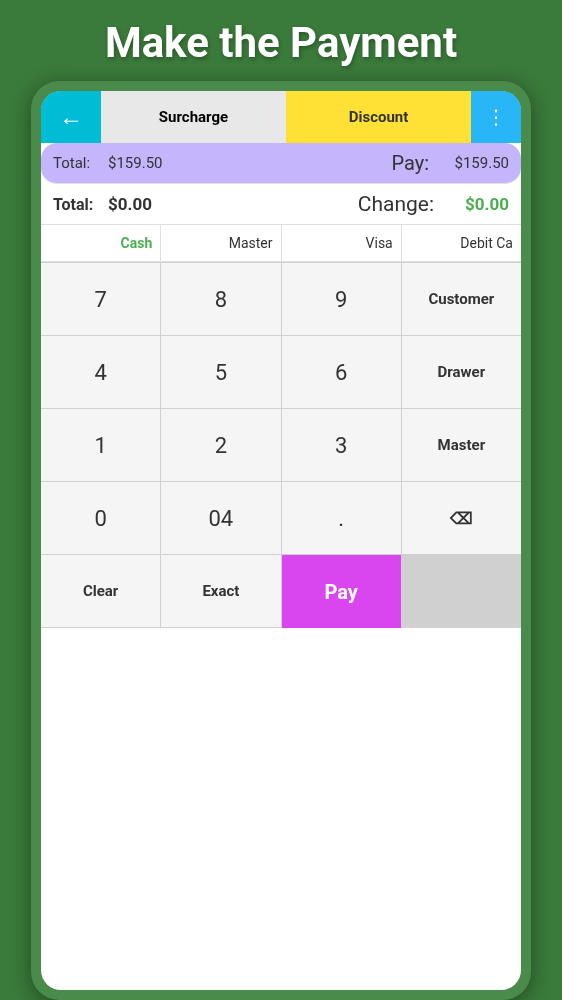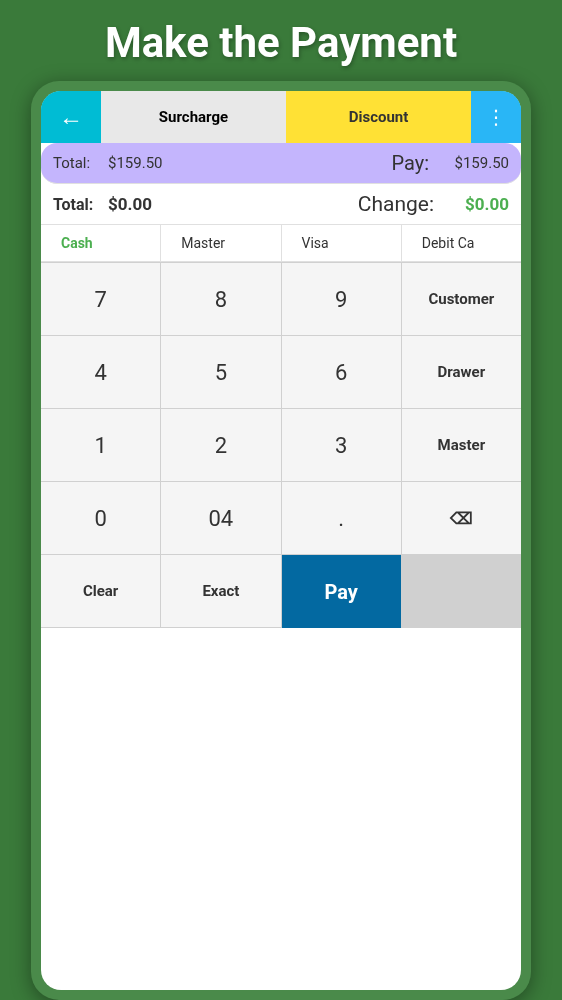--- a/index.html
+++ b/index.html
@@ -172,22 +172,22 @@
 
     
     .payment-methods {
       display: flex;
       border-bottom: 1px solid #e0e0e0;
       background: white;
     }
 
     .payment-method {
       flex: 1;
-      padding: 10px 20px;
-      text-align: left;
+      padding: 10px 8px;
+      text-align: right;
       font-size: 14px;
       cursor: pointer;
       border-right: 1px solid #e0e0e0;
     }
 
     .payment-method:last-child {
       border-right: none;
     }
 
     .payment-method.active {
@@ -217,21 +217,21 @@
       color: #333;
       cursor: pointer;
     }
 
     .keypad-cell.action {
       font-size: 15px;
       font-weight: bold;
     }
 
     .keypad-cell.red {
-      background: #0369a1;
+      background: #d946ef;
       color: white;
       font-size: 20px;
       font-weight: bold;
     }
   </style>
 </head>
 <body>
 
 <div class="page-title">Make the Payment</div>
 

